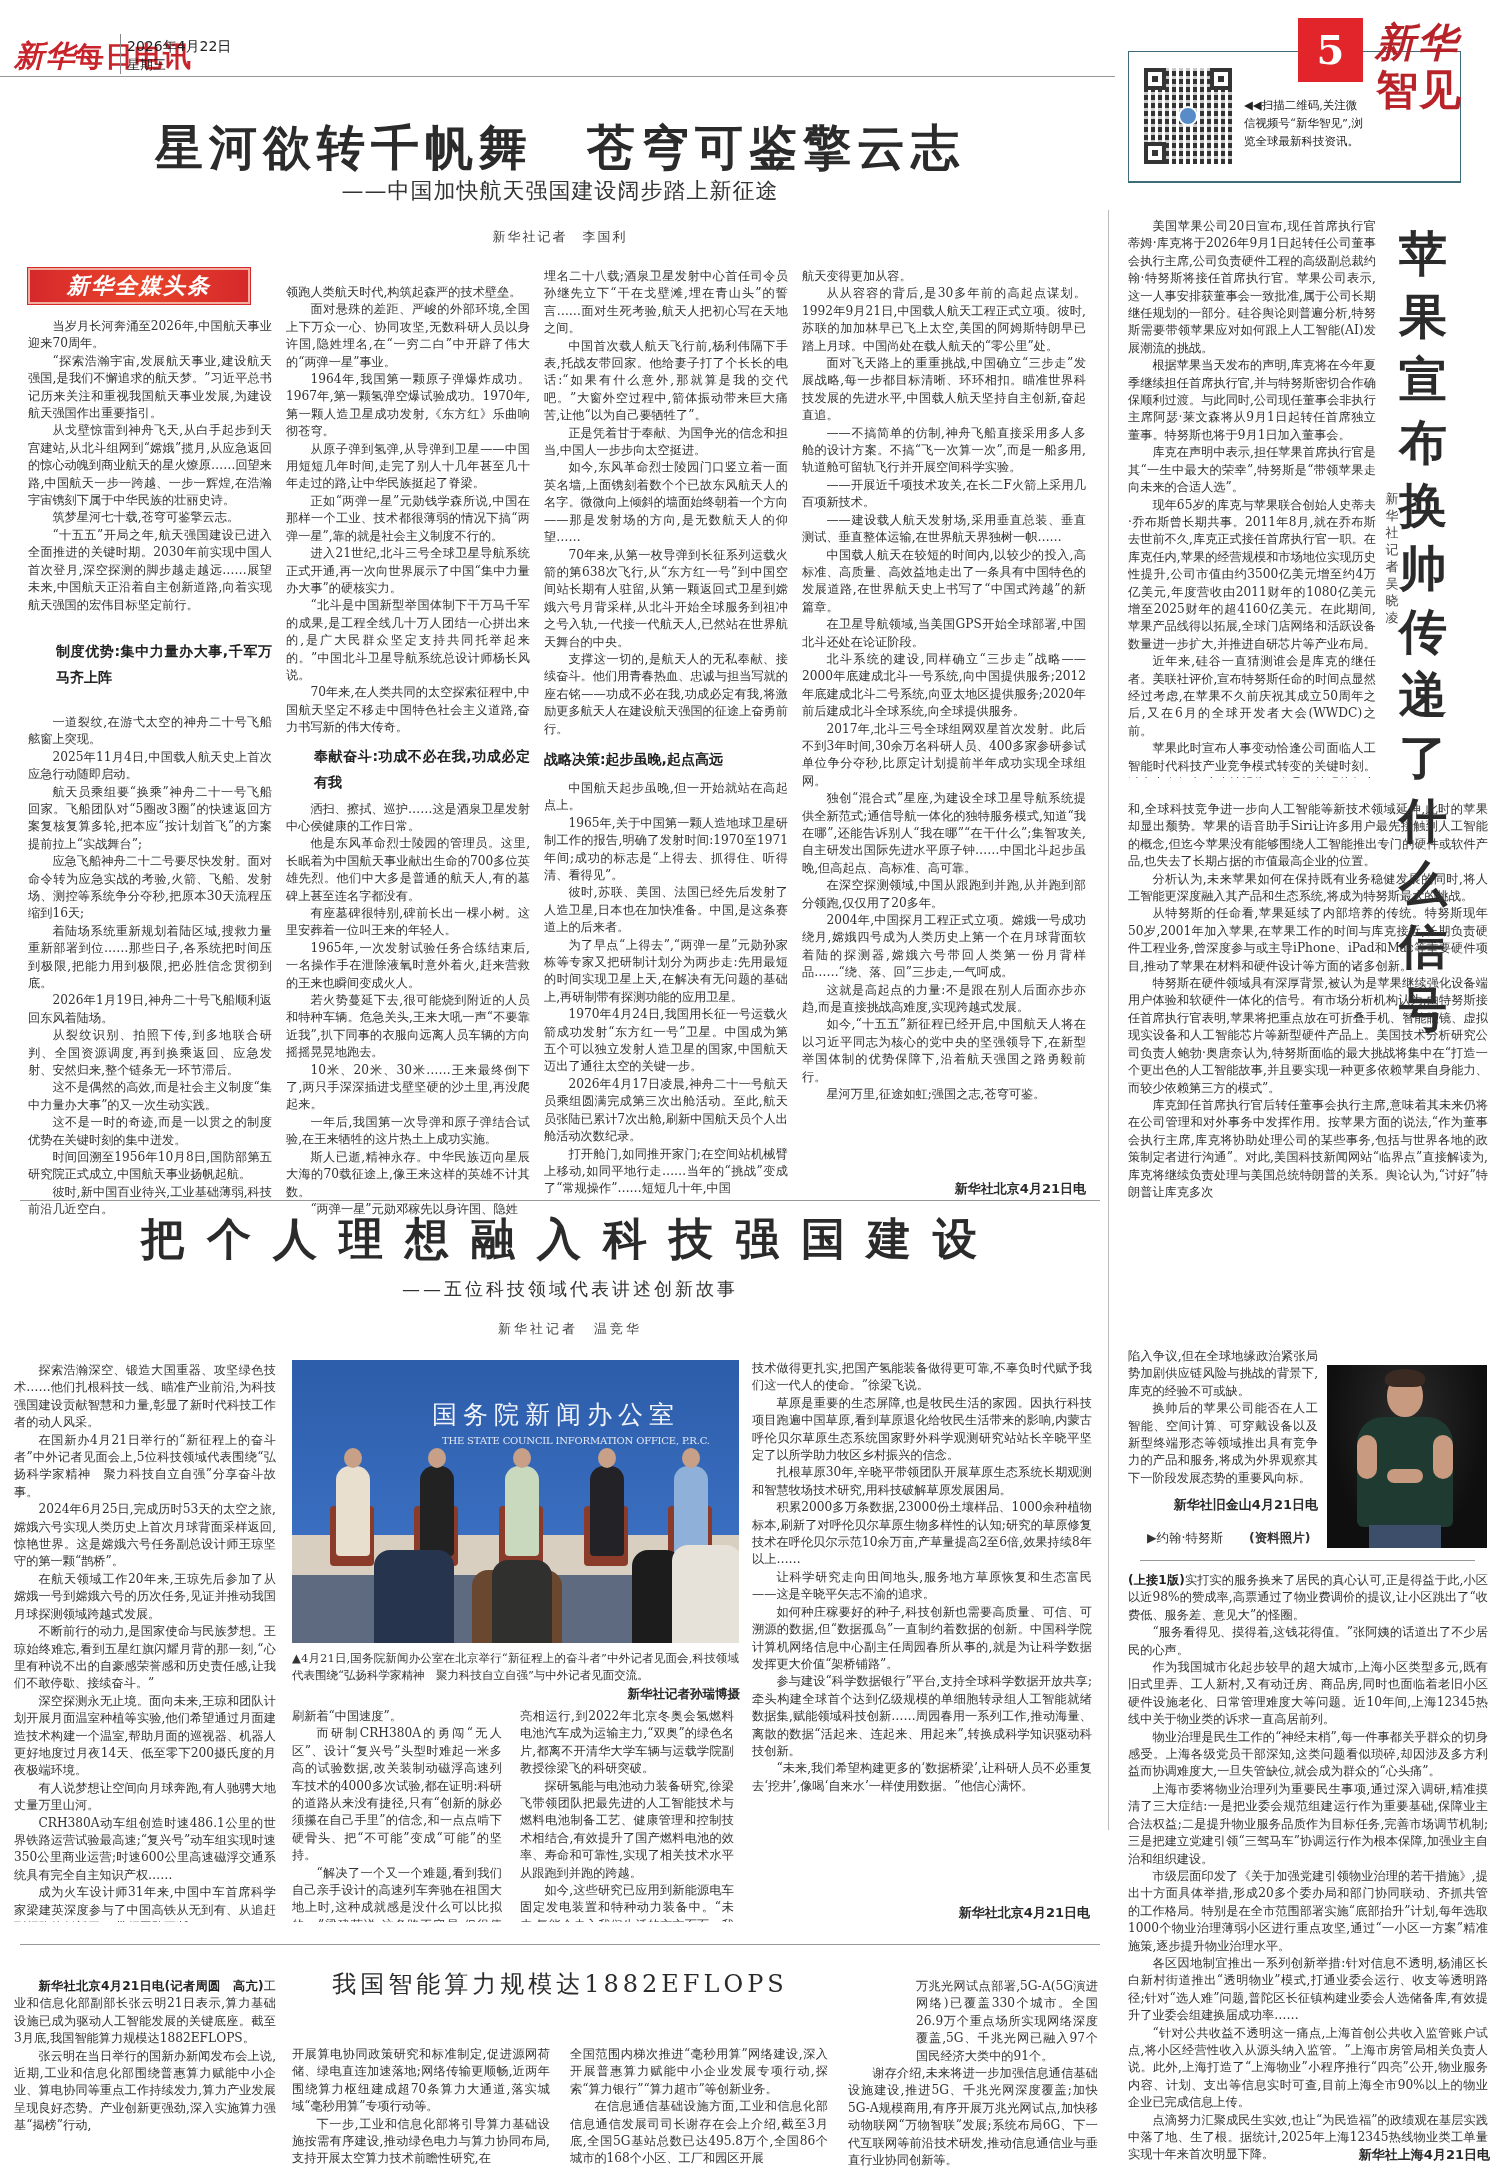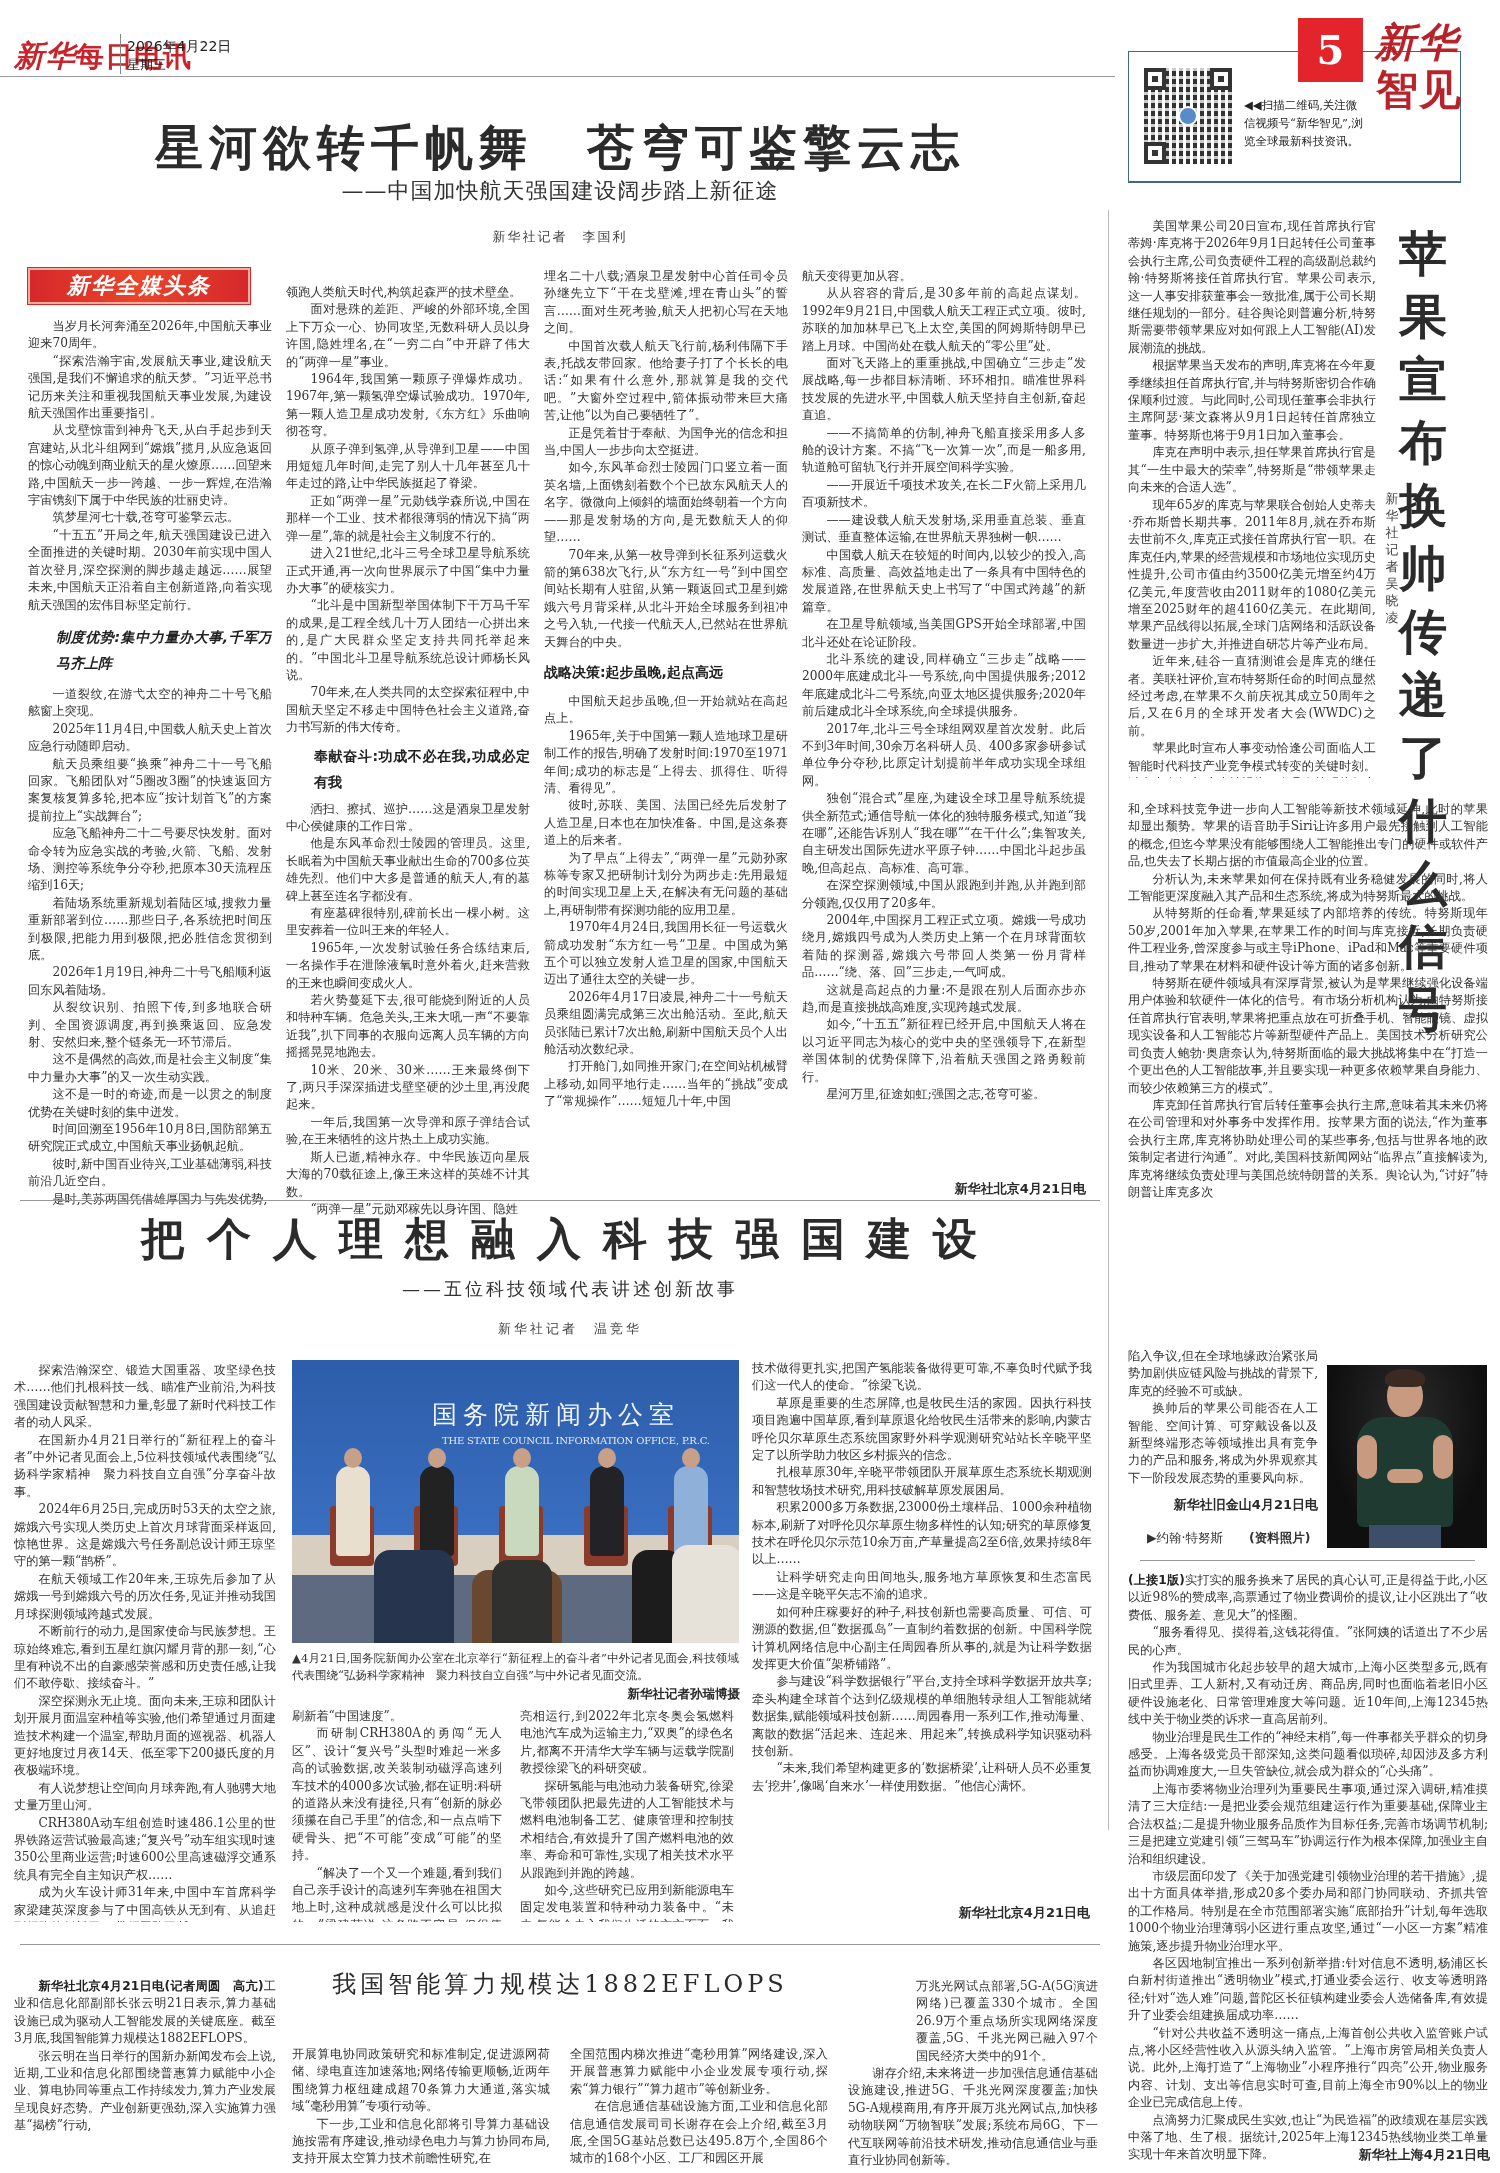--- a/index.html
+++ b/index.html
@@ -110,21 +110,21 @@
 <div class="abs h1-sub">——中国加快航天强国建设阔步踏上新征途</div>
 <div class="abs h1-byline">新华社记者　李国利</div>
 <div class="abs banner">新华全媒头条</div>
 
 <div class="col txt" style="left:28px; top:318px; width:244px; height:900px;">
   <p>当岁月长河奔涌至2026年,中国航天事业迎来70周年。</p>
   <p>“探索浩瀚宇宙,发展航天事业,建设航天强国,是我们不懈追求的航天梦。”习近平总书记历来关注和重视我国航天事业发展,为建设航天强国作出重要指引。</p>
   <p>从戈壁惊雷到神舟飞天,从白手起步到天宫建站,从北斗组网到“嫦娥”揽月,从应急返回的惊心动魄到商业航天的星火燎原……回望来路,中国航天一步一跨越、一步一辉煌,在浩瀚宇宙镌刻下属于中华民族的壮丽史诗。</p>
   <p>筑梦星河七十载,苍穹可鉴擎云志。</p>
   <p>“十五五”开局之年,航天强国建设已进入全面推进的关键时期。2030年前实现中国人首次登月,深空探测的脚步越走越远……展望未来,中国航天正沿着自主创新道路,向着实现航天强国的宏伟目标坚定前行。</p>
-  <div class="subhead" style="padding-left:2em; margin:10px 0;font-style:italic;">制度优势:集中力量办大事,千军万马齐上阵</div>
+  <div class="subhead" style="padding-left:2em; margin:24px 0;">制度优势:集中力量办大事,千军万马齐上阵</div>
   <p>一道裂纹,在游弋太空的神舟二十号飞船舷窗上突现。</p>
   <p>2025年11月4日,中国载人航天史上首次应急行动随即启动。</p>
   <p>航天员乘组要“换乘”神舟二十一号飞船回家。飞船团队对“5圈改3圈”的快速返回方案复核复算多轮,把本应“按计划首飞”的方案提前拉上“实战舞台”;</p>
   <p>应急飞船神舟二十二号要尽快发射。面对命令转为应急实战的考验,火箭、飞船、发射场、测控等系统争分夺秒,把原本30天流程压缩到16天;</p>
   <p>着陆场系统重新规划着陆区域,搜救力量重新部署到位……那些日子,各系统把时间压到极限,把能力用到极限,把必胜信念贯彻到底。</p>
   <p>2026年1月19日,神舟二十号飞船顺利返回东风着陆场。</p>
   <p>从裂纹识别、拍照下传,到多地联合研判、全国资源调度,再到换乘返回、应急发射、安然归来,整个链条无一环节滞后。</p>
   <p>这不是偶然的高效,而是社会主义制度“集中力量办大事”的又一次生动实践。</p>
   <p>这不是一时的奇迹,而是一以贯之的制度优势在关键时刻的集中迸发。</p>
   <p>时间回溯至1956年10月8日,国防部第五研究院正式成立,中国航天事业扬帆起航。</p>
@@ -152,20 +152,21 @@
   <p>斯人已逝,精神永存。中华民族迈向星辰大海的70载征途上,像王来这样的英雄不计其数。</p>
   <p>“两弹一星”元勋邓稼先以身许国、隐姓</p>
 </div>
 
 <div class="col txt" style="left:544px; top:268px; width:244px; height:950px;">
   <p style="text-indent:0">埋名二十八载;酒泉卫星发射中心首任司令员孙继先立下“干在戈壁滩,埋在青山头”的誓言……面对生死考验,航天人把初心写在天地之间。</p>
   <p>中国首次载人航天飞行前,杨利伟隔下手表,托战友带回家。他给妻子打了个长长的电话:“如果有什么意外,那就算是我的交代吧。”大窗外空过程中,箭体振动带来巨大痛苦,让他“以为自己要牺牲了”。</p>
   <p>正是凭着甘于奉献、为国争光的信念和担当,中国人一步步向太空挺进。</p>
   <p>如今,东风革命烈士陵园门口竖立着一面英名墙,上面镌刻着数个个已故东风航天人的名字。微微向上倾斜的墙面始终朝着一个方向——那是发射场的方向,是无数航天人的仰望……</p>
   <p>70年来,从第一枚导弹到长征系列运载火箭的第638次飞行,从“东方红一号”到中国空间站长期有人驻留,从第一颗返回式卫星到嫦娥六号月背采样,从北斗开始全球服务到祖冲之号入轨,一代接一代航天人,已然站在世界航天舞台的中央。</p>
+  <p>支撑这一切的,是航天人的无私奉献、接续奋斗。他们用青春热血、忠诚与担当写就的座右铭——功成不必在我,功成必定有我,将激励更多航天人在建设航天强国的征途上奋勇前行。</p>
   <div class="subhead subhead-c" style="margin:8px 0;">战略决策:起步虽晚,起点高远</div>
   <p>中国航天起步虽晚,但一开始就站在高起点上。</p>
   <p>1965年,关于中国第一颗人造地球卫星研制工作的报告,明确了发射时间:1970至1971年间;成功的标志是“上得去、抓得住、听得清、看得见”。</p>
   <p>彼时,苏联、美国、法国已经先后发射了人造卫星,日本也在加快准备。中国,是这条赛道上的后来者。</p>
   <p>为了早点“上得去”,“两弹一星”元勋孙家栋等专家又把研制计划分为两步走:先用最短的时间实现卫星上天,在解决有无问题的基础上,再研制带有探测功能的应用卫星。</p>
   <p>1970年4月24日,我国用长征一号运载火箭成功发射“东方红一号”卫星。中国成为第五个可以独立发射人造卫星的国家,中国航天迈出了通往太空的关键一步。</p>
   <p>2026年4月17日凌晨,神舟二十一号航天员乘组圆满完成第三次出舱活动。至此,航天员张陆已累计7次出舱,刷新中国航天员个人出舱活动次数纪录。</p>
   <p>打开舱门,如同推开家门;在空间站机械臂上移动,如同平地行走……当年的“挑战”变成了“常规操作”……短短几十年,中国</p>
 </div>
 

